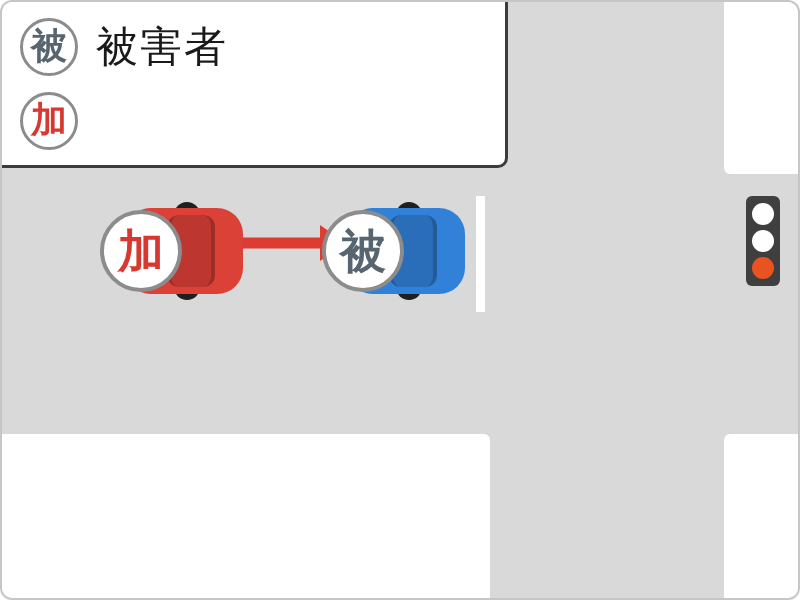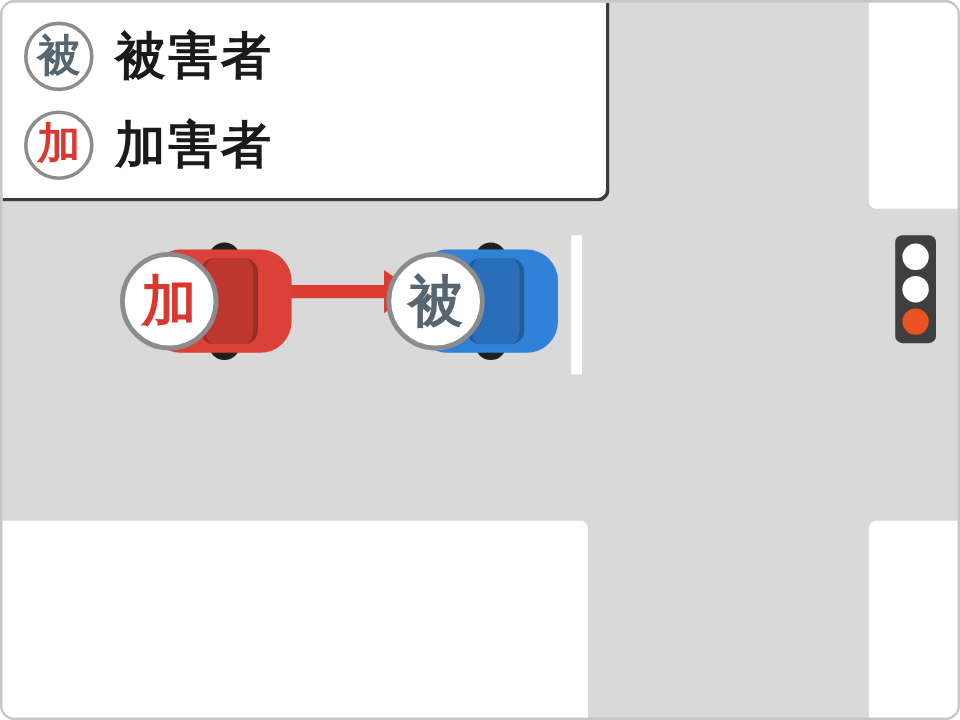--- a/index.html
+++ b/index.html
@@ -41,21 +41,21 @@
   .legend-row { display: flex; align-items: center; gap: 18px; }
   .legend-badge {
     width: 52px; height: 52px;
     border: 3px solid #8c8c8c;
     border-radius: 50%;
     background: #ffffff;
     display: flex; align-items: center; justify-content: center;
     font-size: 36px; font-weight: bold;
     box-sizing: content-box;
   }
-  .legend-label { font-size: 42px; font-weight: bold; color: #1a1a1a; letter-spacing: 2px; }
+  .legend-label { font-size: 42px; font-weight: normal; color: #1a1a1a; letter-spacing: 2px; }
 
   
   .car { position: absolute; width: 115px; height: 86px; }
   .car .wheel {
     position: absolute;
     width: 26px; height: 26px;
     background: #1f1f1f;
     border-radius: 50%;
     left: 46px;
     z-index: 0;
@@ -129,21 +129,20 @@
   <div class="block block-bl"></div>
   <div class="block block-br"></div>
 
   <div class="legend">
     <div class="legend-row">
       <span class="legend-badge" style="color: rgb(86, 101, 112);">被</span>
       <span class="legend-label">被害者</span>
     </div>
     <div class="legend-row">
       <span class="legend-badge" style="color: rgb(216, 56, 47);">加</span>
-      <span class="legend-label">加害者</span>
     </div>
   </div>
 
   <div class="car car-perpetrator">
     <span class="wheel wheel-top"></span>
     <span class="wheel wheel-bottom"></span>
     <div class="car-body" style="background-color: rgb(220, 65, 56);">
       <div class="cabin"></div>
     </div>
     <div class="badge">

